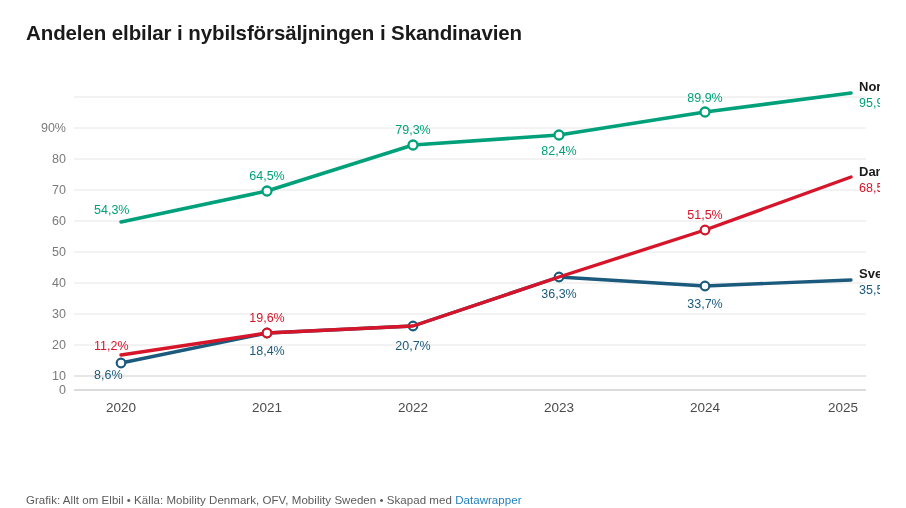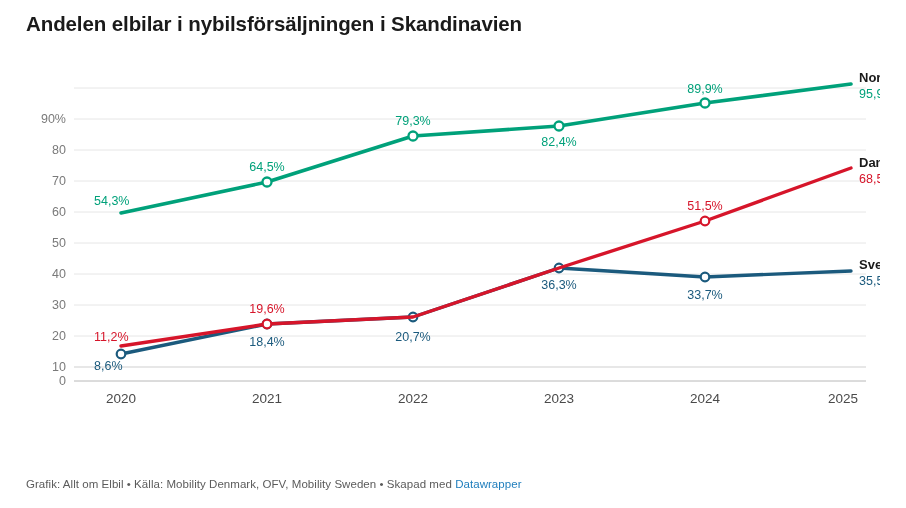--- a/index.html
+++ b/index.html
@@ -12,21 +12,21 @@
     background: #ffffff;
     font-family: "Liberation Sans", sans-serif;
     color: #1a1a1a;
     overflow: hidden;
   }
   .page {
     position: relative;
     width: 906px;
     height: 508px;
     box-sizing: border-box;
-    padding: 12px 26px 0 26px;
+    padding: 21px 26px 0 26px;
   }
   .title {
     font-size: 20.5px;
     font-weight: bold;
     letter-spacing: -0.1px;
     color: #1a1a1a;
     margin: 0 0 10px 0;
     line-height: 1.2;
   }
   .subtitle {
@@ -41,21 +41,21 @@
     margin-top: 14px;
     width: 854px;
     height: 368px;
   }
   .chart-svg {
     display: block;
   }
   .footer {
     position: absolute;
     left: 26px;
-    bottom: 18px;
+    bottom: 2px;
     font-size: 11.5px;
     color: #5b5b5b;
     letter-spacing: 0.05px;
   }
   .footer a {
     color: #1f7ebd;
     text-decoration: none;
   }
   .tick-label {
     font-size: 12.5px;

